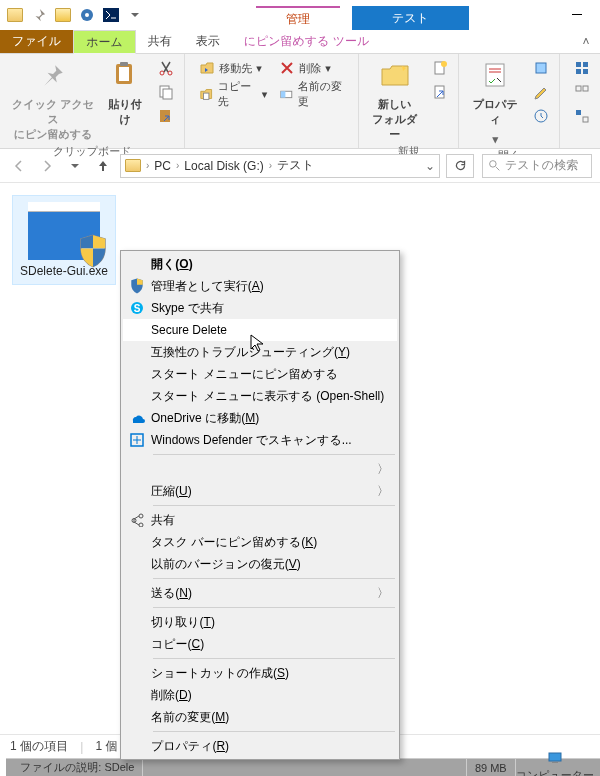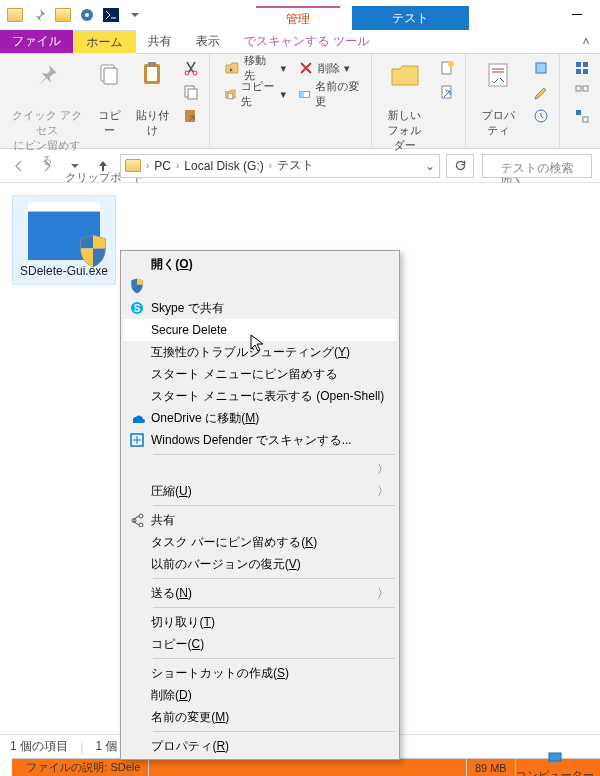--- a/index.html
+++ b/index.html
@@ -12,59 +12,59 @@
 .folder-sys { width: 16px; height: 14px; background: linear-gradient(#ffe9a6,#f0c96e); border: 1px solid #c9a545; border-radius: 1px; }
 .title-tab { height: 24px; padding: 0 30px; margin-top: 6px; display: flex; align-items: center; color: #fff; font-size: 12px; }
 .title-tab.manage { background: #e83e8c; margin-left: 110px; color: #c2410c; background: #fff; border-top: 2px solid #c355a8; }
 .title-tab.test { background: #1979ca; margin-left: 12px; padding: 0 40px; }
 .win-controls { margin-left: auto; padding-right: 8px; display: flex; }
 .win-btn { width: 30px; height: 28px; display: flex; align-items: center; justify-content: center; color: #000; }
 
 
 .ribbon-tabs { height: 24px; display: flex; align-items: stretch; border-bottom: 1px solid #d9d9d9; }
 .tab { padding: 0 12px; display: flex; align-items: center; font-size: 12px; color: #444; }
-.tab.file { background: #a21caf; color: #fff; }
-.tab.home { background: #fde047; border-top: 1px solid #d9d9d9; border-left: 1px solid #d9d9d9; border-right: 1px solid #d9d9d9; border-bottom: 1px solid #f3f3f3; margin-bottom: -1px; }
+.tab.file { background: #a16207; color: #fff; }
+.tab.home { background: #bef264; border-top: 1px solid #d9d9d9; border-left: 1px solid #d9d9d9; border-right: 1px solid #d9d9d9; border-bottom: 1px solid #f3f3f3; margin-bottom: -1px; }
 .tab.app-tools { color: #c355a8; }
 .ribbon-collapse { margin-left: auto; width: 28px; display: flex; align-items: center; justify-content: center; color: #666; }
 
 
 .ribbon { height: 95px; background: #f3f3f3; display: flex; border-bottom: 1px solid #d9d9d9; }
 .group { border-right: 1px solid #ddd; display: flex; flex-direction: column; padding: 3px 6px 0 6px; }
 .group-buttons { display: flex; flex: 1; }
 .group-label { text-align: center; color: #666; font-size: 11px; padding-bottom: 2px; }
-.big-btn { display: flex; flex-direction: column; align-items: center; justify-content: flex-start; padding: 2px 5px; gap: 17px; font-size: 11px; color: #444; text-align: center; }
+.big-btn { display: flex; flex-direction: column; align-items: center; justify-content: flex-start; padding: 2px 5px; gap: 6px; font-size: 11px; color: #444; text-align: center; font-weight: bold; }
 .big-btn.disabled { opacity: 0.55; }
 .big-ico { width: 32px; height: 32px; display: flex; align-items: center; justify-content: center; }
 .small-btn { display: flex; align-items: center; gap: 4px; height: 22px; font-size: 11px; color: #444; padding: 0 4px; }
 .small-ico { width: 16px; height: 16px; }
 .col { display: flex; flex-direction: column; justify-content: flex-start; gap: 2px; padding-left: 4px; }
 
 
 .navbar { height: 34px; border-bottom: 1px solid #e5e5e5; display: flex; align-items: center; gap: 6px; padding: 0 8px; }
 .nav-btn { width: 22px; height: 22px; display: flex; align-items: center; justify-content: center; color: #888; }
 .nav-btn.disabled { opacity: 0.45; }
 .breadcrumb { flex: 1; height: 24px; border: 1px solid #ccc; display: flex; align-items: center; padding: 0 4px; gap: 2px; color: #333; background: #fff; }
 .bc-seg { display: flex; align-items: center; gap: 4px; font-size: 12px; }
 .bc-chev { color: #888; font-size: 10px; padding: 0 3px; }
 .refresh { width: 28px; height: 24px; border: 1px solid #ccc; display: flex; align-items: center; justify-content: center; color: #666; background: #fff; }
-.search { width: 110px; height: 24px; border: 1px solid #ccc; display: flex; align-items: center; padding: 0 5px; gap: 4px; color: #888; margin-left: 2px; background: #fff; flex-direction: column; }
+.search { width: 110px; height: 24px; border: 1px solid #ccc; display: flex; align-items: center; padding: 0 5px; gap: 4px; color: #888; margin-left: 2px; background: #fff; }
 
 
 .content { position: relative; height: 390px; background: #fff; padding: 12px; }
 .file-icon { display: inline-flex; flex-direction: column; align-items: center; gap: 4px; padding: 6px; border: 1px solid #cce8ff; background: #e5f3ff; width: 104px; }
 .file-icon .thumb { width: 72px; height: 58px; background: #ddd; position: relative; }
 .thumb-bar { position: absolute; top: 0; left: 0; right: 0; height: 10px; background: #fff; border-bottom: 1px solid #bbb; }
 .thumb-body { position: absolute; top: 10px; left: 0; right: 0; bottom: 0; background: #2b7cd3; }
 .shield { position: absolute; right: -8px; bottom: -8px; width: 30px; height: 34px; }
 .file-label { font-size: 12px; color: #222; }
 
 
 .status1 { position: absolute; bottom: 18px; left: 0; right: 0; height: 24px; border-top: 1px solid #e5e5e5; display: flex; align-items: center; padding: 0 10px; font-size: 12px; color: #444; gap: 12px; }
-.status2 { position: absolute; bottom: 0; left: 12px; right: 0; height: 18px; border-top: 1px solid #ccc; background: #f97316; display: flex; align-items: center; padding: 0 6px; font-size: 11px; color: #333; }
+.status2 { position: absolute; bottom: 0; left: 6px; right: 0; height: 18px; border-top: 1px solid #ccc; background: #a3a3a3; display: flex; align-items: center; padding: 0 6px; font-size: 11px; color: #333; }
 .status2 .s-seg { border-right: 1px solid #ccc; padding: 0 8px; height: 100%; display: flex; align-items: center; }
 .status2 .comp { margin-left: auto; display: flex; align-items: center; gap: 4px; flex-direction: column; }
 
 
 .ctx { position: absolute; left: 120px; top: 250px; width: 280px; background: #f0f0f0; border: 1px solid #a0a0a0; box-shadow: 3px 3px 6px rgba(0,0,0,.25); padding: 2px; font-size: 12px; color: #000; }
 .ctx-item { display: flex; align-items: center; height: 22px; padding: 0 20px 0 0; position: relative; }
 .ctx-item.hover { background: #fff; }
 .ctx-ico { width: 28px; display: flex; justify-content: center; flex-shrink: 0; }
 .ctx-label { flex: 1; white-space: nowrap; }
 .ctx-sep { height: 1px; background: #d0d0d0; margin: 3px 2px 3px 30px; }
@@ -120,44 +120,35 @@
         </svg>
       </div>
   </div>
 </div>
 
 <div class="ribbon-tabs">
   <div class="tab file">ファイル</div>
   <div class="tab home">ホーム</div>
   <div class="tab">共有</div>
   <div class="tab">表示</div>
-  <div class="tab app-tools">でスキャンする ツール</div>
+  <div class="tab app-tools">にピン留めする ツール</div>
   <div class="ribbon-collapse">˄</div>
 </div>
 
 <div class="ribbon">
   <div class="group">
     <div class="group-buttons">
       <div class="big-btn disabled">
         <div class="big-ico">
             <svg width="26" height="26" viewBox="0 0 24 24">
               <path fill="#777" d="M14 3l7 7-3.5 1-3 3 1 5-4-4L4 22l7-8-4-4 5 1 3-3z"></path>
             </svg>
           </div>
         <span style="white-space:pre-line">クイック アクセス
 にピン留めする</span>
-      </div>
-      <div class="big-btn">
-        <div class="big-ico">
-            <svg width="26" height="26">
-              <rect x="5" y="3" width="13" height="16" rx="1" fill="#fff" stroke="#999"></rect>
-              <rect x="8" y="6" width="13" height="16" rx="1" fill="#fff" stroke="#888"></rect>
-            </svg>
-          </div>
-        <span>コピー</span>
       </div>
       <div class="big-btn">
         <div class="big-ico">
             <svg width="26" height="28">
               <rect x="4" y="3" width="16" height="20" rx="2" fill="#c78e3f"></rect>
               <rect x="7" y="6" width="10" height="14" fill="#fff"></rect>
               <rect x="8" y="1" width="8" height="4" rx="1" fill="#888"></rect>
             </svg>
           </div>
         <span>貼り付け</span>
@@ -393,20 +384,21 @@
       <div class="ctx-ico"></div>
       <div class="ctx-label"><b>開く(<span class="u">O</span>)</b></div>
     </div>
   <div class="ctx-item">
       <div class="ctx-ico">
         <svg width="14" height="16" viewBox="0 0 24 28">
           <path d="M12 1l10 3v8c0 8-5 13-10 15C7 25 2 20 2 12V4z" fill="#3a77b6"></path>
           <path d="M12 1l10 3v8H12z" fill="#f7c948"></path>
         </svg>
       </div>
+      <div class="ctx-label">管理者として実行(<span class="u">A</span>)</div>
     </div>
   <div class="ctx-item">
       <div class="ctx-ico">
         <svg width="14" height="14">
           <circle cx="7" cy="7" r="6" fill="#00aff0"></circle>
           <text x="7" y="11" text-anchor="middle" fill="#fff" font-size="10" font-weight="bold">S</text>
         </svg>
       </div>
       <div class="ctx-label">Skype で共有</div>
     </div>

